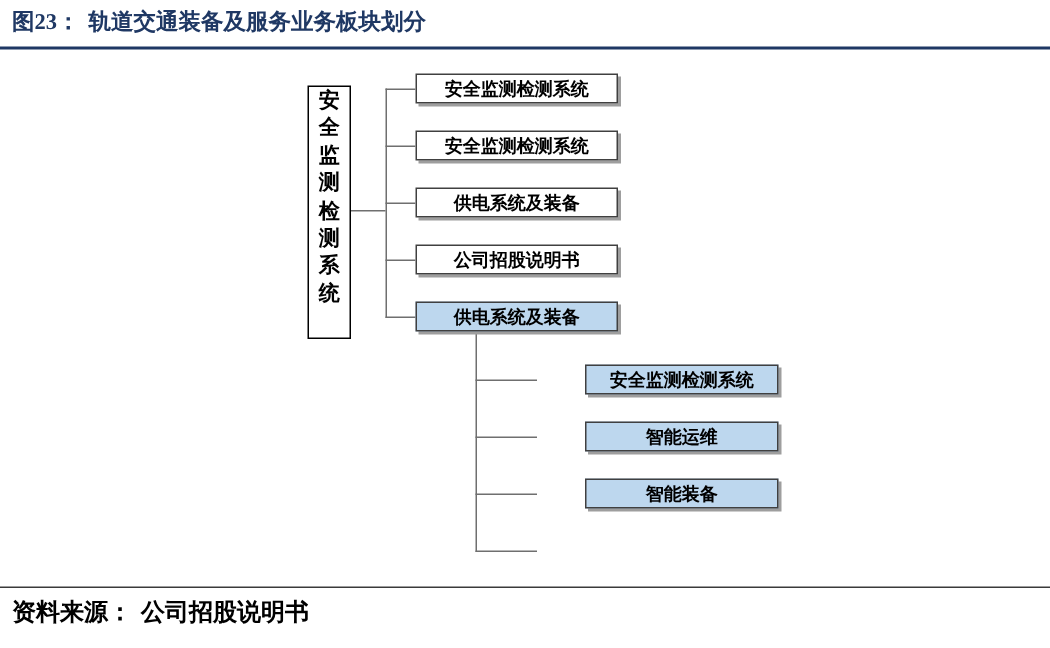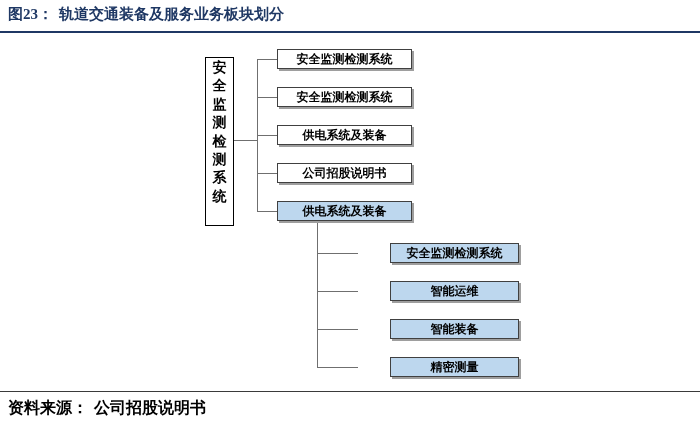--- a/index.html
+++ b/index.html
@@ -74,20 +74,19 @@
 
   <div class="node lvl1 l1-1">安全监测检测系统</div>
   <div class="node lvl1 l1-2">安全监测检测系统</div>
   <div class="node lvl1 l1-3">供电系统及装备</div>
   <div class="node lvl1 l1-4">公司招股说明书</div>
   <div class="node lvl1 l1-5 blue">供电系统及装备</div>
 
   <div class="node lvl2 l2-1 blue">安全监测检测系统</div>
   <div class="node lvl2 l2-2 blue">智能运维</div>
   <div class="node lvl2 l2-3 blue">智能装备</div>
-  <div class="node lvl2 l2-4 blue">精密测量</div>
 
   <div class="rule-bottom"></div>
   <div class="source-line">
     <span class="src-label">资料来源：</span><span>公司招股说明书</span>
   </div>
 
 </div>
 
 </body></html>

